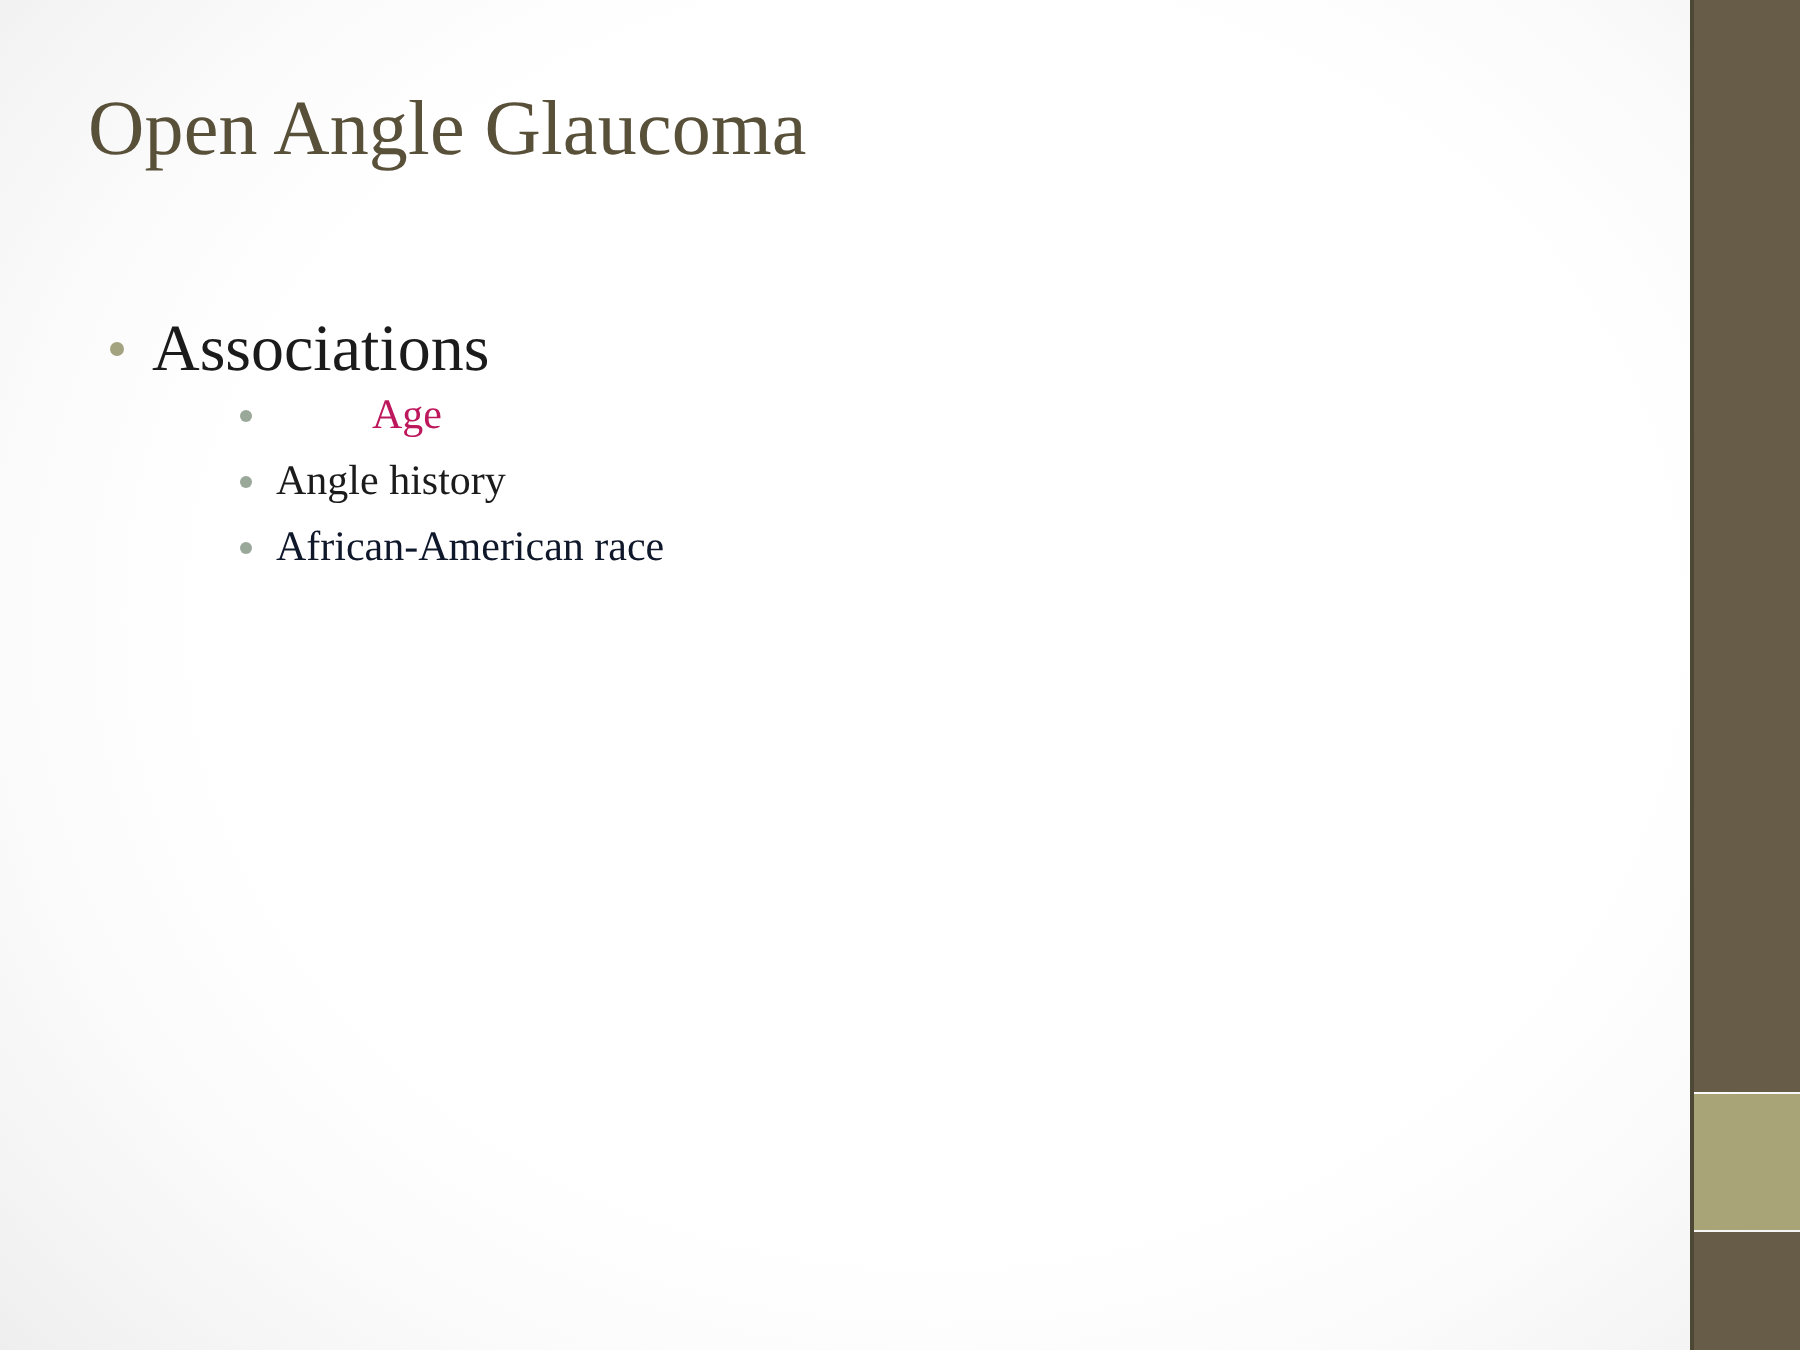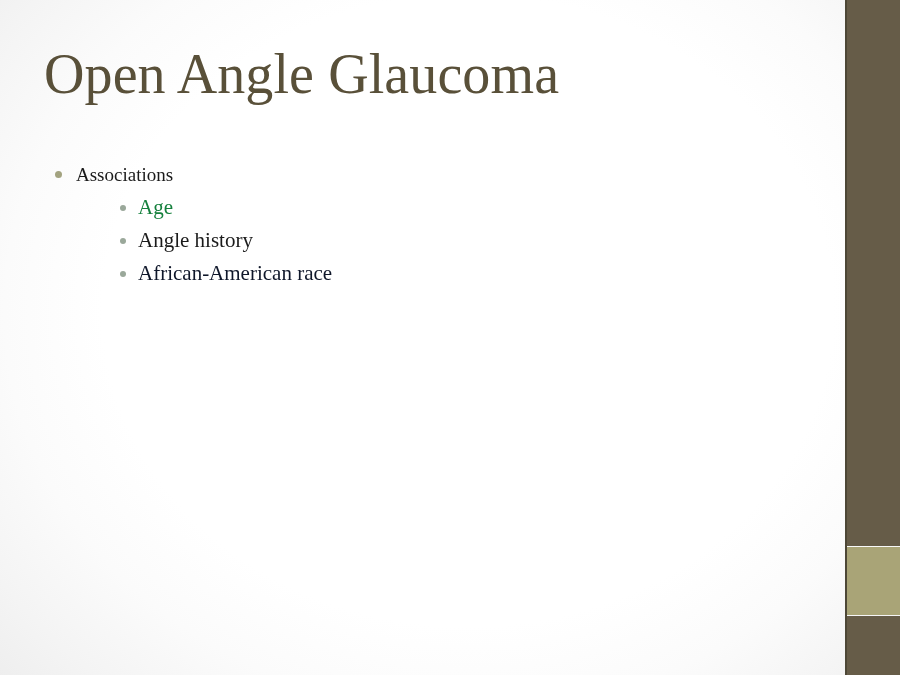--- a/index.html
+++ b/index.html
@@ -39,21 +39,21 @@
     position: absolute;
     left: 44px;
     top: 44px;
     width: 770px;
   }
 
   #slide-title {
     margin: 0;
     font-family: "Liberation Serif", "DejaVu Serif", serif;
     font-weight: normal;
-    font-size: 56px;
+    font-size: 39px;
     line-height: 1.08;
     letter-spacing: 0.1px;
     color: #595039;
     white-space: nowrap;
   }
 
   
   #body-block {
     position: absolute;
     left: 44px;
@@ -84,21 +84,21 @@
     margin-bottom: 5px;
   }
   li.level-1 > .bullet-dot {
     left: 11px;
     top: 13px;
     width: 7px;
     height: 7px;
     background: #a3a380;
   }
   li.level-1 > .bullet-text {
-    font-size: 19px;
+    font-size: 33px;
     line-height: 34px;
     color: #1b1b1b;
     font-family: "Liberation Serif", "DejaVu Serif", serif;
   }
 
   
   ul.sub-bullets {
     list-style: none;
     margin: 0;
     padding: 0;
@@ -173,21 +173,21 @@
     <ul class="bullets">
 
       <li class="bullet-item level-1">
         <span class="bullet-dot" style="background: rgb(163, 163, 128);"></span>
         <span class="bullet-text" style="color: rgb(27, 27, 27);">Associations</span>
 
         <ul class="sub-bullets">
 
           <li class="bullet-item level-2">
             <span class="bullet-dot" style="background: rgb(154, 168, 154);"></span>
-            <span class="bullet-text" style="color: #15803d;">Age</span>
+            <span class="bullet-text" style="color: #be185d; margin-left: 48px;">Age</span>
           </li>
 
           <li class="bullet-item level-2">
             <span class="bullet-dot" style="background: rgb(154, 168, 154);"></span>
             <span class="bullet-text" style="color: rgb(27, 27, 27);">Angle history</span>
           </li>
 
           <li class="bullet-item level-2">
             <span class="bullet-dot" style="background: rgb(154, 168, 154);"></span>
             <span class="bullet-text" style="color: #0f172a;">African-American race</span>

